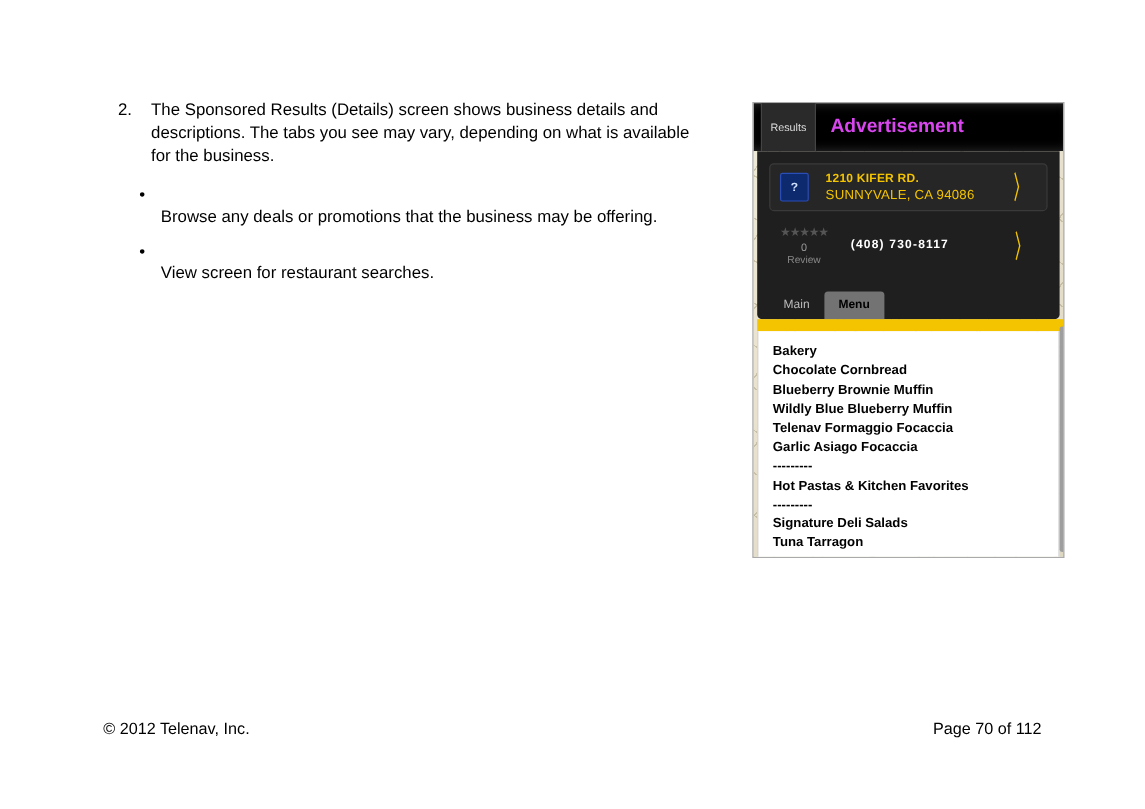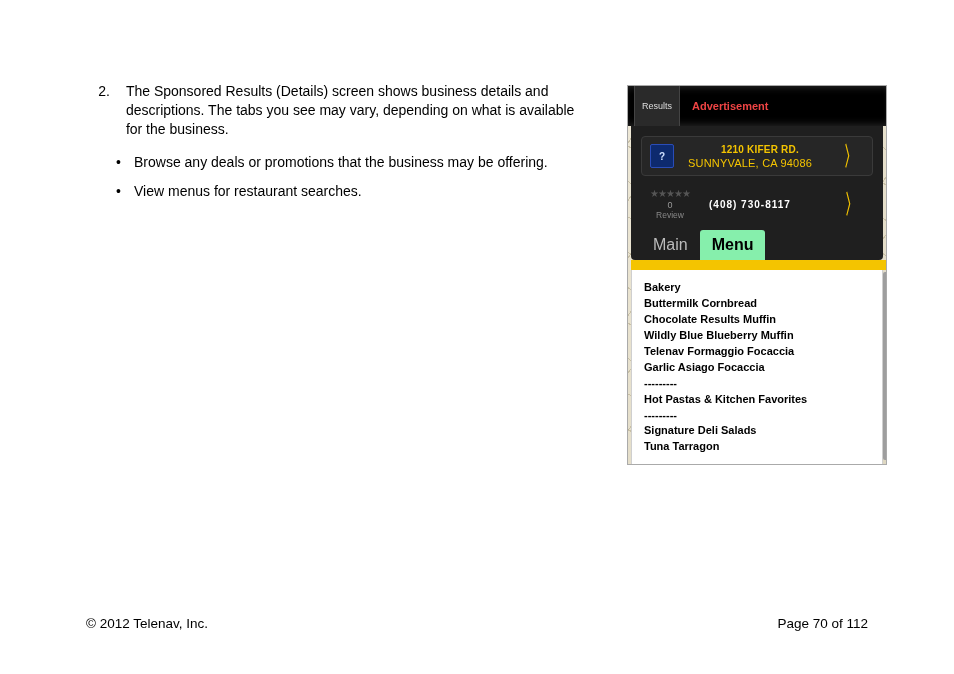--- a/index.html
+++ b/index.html
@@ -44,26 +44,27 @@
   .bullet-row {
     margin-top: 10px;
     display: flex;
   }
   .bullet-dot {
     width: 18px;
     flex: none;
   }
   .bullet-text {
     flex: 1;
+    margin-top: 18px;
   }
   .footer {
     position: absolute;
     left: 86px;
     right: 86px;
-    top: 616px;
+    top: 600px;
     display: flex;
     justify-content: space-between;
     font-size: 13.5px;
     color: #000;
   }
 
   
   .phone {
     position: absolute;
     top: 85px;
@@ -86,23 +87,23 @@
   .results-chip {
     background: #2a2a2a;
     color: #ddd;
     font-size: 9px;
     padding: 22px 7px;
     border-radius: 5px;
     border: 1px solid #444;
     box-shadow: inset 0 1px 0 rgba(255,255,255,0.15);
   }
   .topbar-title {
-    color: #ef4444;
-    font-weight: bold;
-    font-size: 11px;
+    color: #d946ef;
+    font-weight: bold;
+    font-size: 16px;
     margin-left: 12px;
   }
 
   .phone-body {
     position: relative;
     background: linear-gradient(135deg,#e8e4d4,#dcd7c5);
     height: calc(100% - 40px);
   }
   .map-bg {
     position: absolute;
@@ -145,21 +146,20 @@
   }
   .addr-text {
     margin-left: 14px;
     flex: 1;
   }
   .addr-line1 {
     color: #f4c400;
     font-weight: bold;
     font-size: 10px;
     letter-spacing: 0.2px;
-    text-align: center;
   }
   .addr-line2 {
     color: #f4c400;
     font-size: 11px;
     margin-top: 2px;
     letter-spacing: 0.2px;
   }
   .chev {
     color: #f4c400;
     font-size: 26px;
@@ -196,29 +196,29 @@
     color: #fff;
     font-weight: bold;
     font-size: 10px;
     margin-left: 18px;
     letter-spacing: 1px;
     flex: 1;
   }
 
   .tabs-row {
     display: flex;
-    margin-top: 2px;
-    font-size: 16px;
+    margin-top: 14px;
+    font-size: 10px;
   }
   .tab {
     padding: 6px 12px;
     color: #bbb;
   }
   .tab.active {
-    background: #86efac;
+    background: #737373;
     color: #000;
     font-weight: bold;
     border-radius: 3px 3px 0 0;
   }
 
   .yellow-strip {
     position: relative;
     height: 10px;
     background: #f4c400;
     margin: 0 3px;
@@ -269,21 +269,21 @@
       <span class="list-number">2.</span>
       <span class="list-body">The Sponsored Results (Details) screen shows business details and descriptions. The tabs you see may vary, depending on what is available for the business.</span>
     </div>
     <div class="bullets">
       <div class="bullet-row">
         <span class="bullet-dot">•</span>
         <span class="bullet-text">Browse any deals or promotions that the business may be offering.</span>
       </div>
       <div class="bullet-row">
         <span class="bullet-dot">•</span>
-        <span class="bullet-text">View menus for restaurant searches.</span>
+        <span class="bullet-text">View screen for restaurant searches.</span>
       </div>
     </div>
   </div>
 
   <div class="phone">
     <div class="phone-topbar">
       <div class="results-chip">Results</div>
       <div class="topbar-title">Advertisement</div>
     </div>
     <div class="phone-body">
@@ -312,22 +312,22 @@
         <div class="tabs-row">
           <div class="tab">Main</div>
           <div class="tab active">Menu</div>
         </div>
       </div>
 
       <div class="yellow-strip"></div>
 
       <div class="menu-panel">
         <div>Bakery</div>
-        <div>Buttermilk Cornbread</div>
-        <div>Chocolate Results Muffin</div>
+        <div>Chocolate Cornbread</div>
+        <div>Blueberry Brownie Muffin</div>
         <div>Wildly Blue Blueberry Muffin</div>
         <div>Telenav Formaggio Focaccia</div>
         <div>Garlic Asiago Focaccia</div>
         <div class="menu-sep">---------</div>
         <div>Hot Pastas &amp; Kitchen Favorites</div>
         <div class="menu-sep">---------</div>
         <div>Signature Deli Salads</div>
         <div>Tuna Tarragon</div>
       </div>
 

